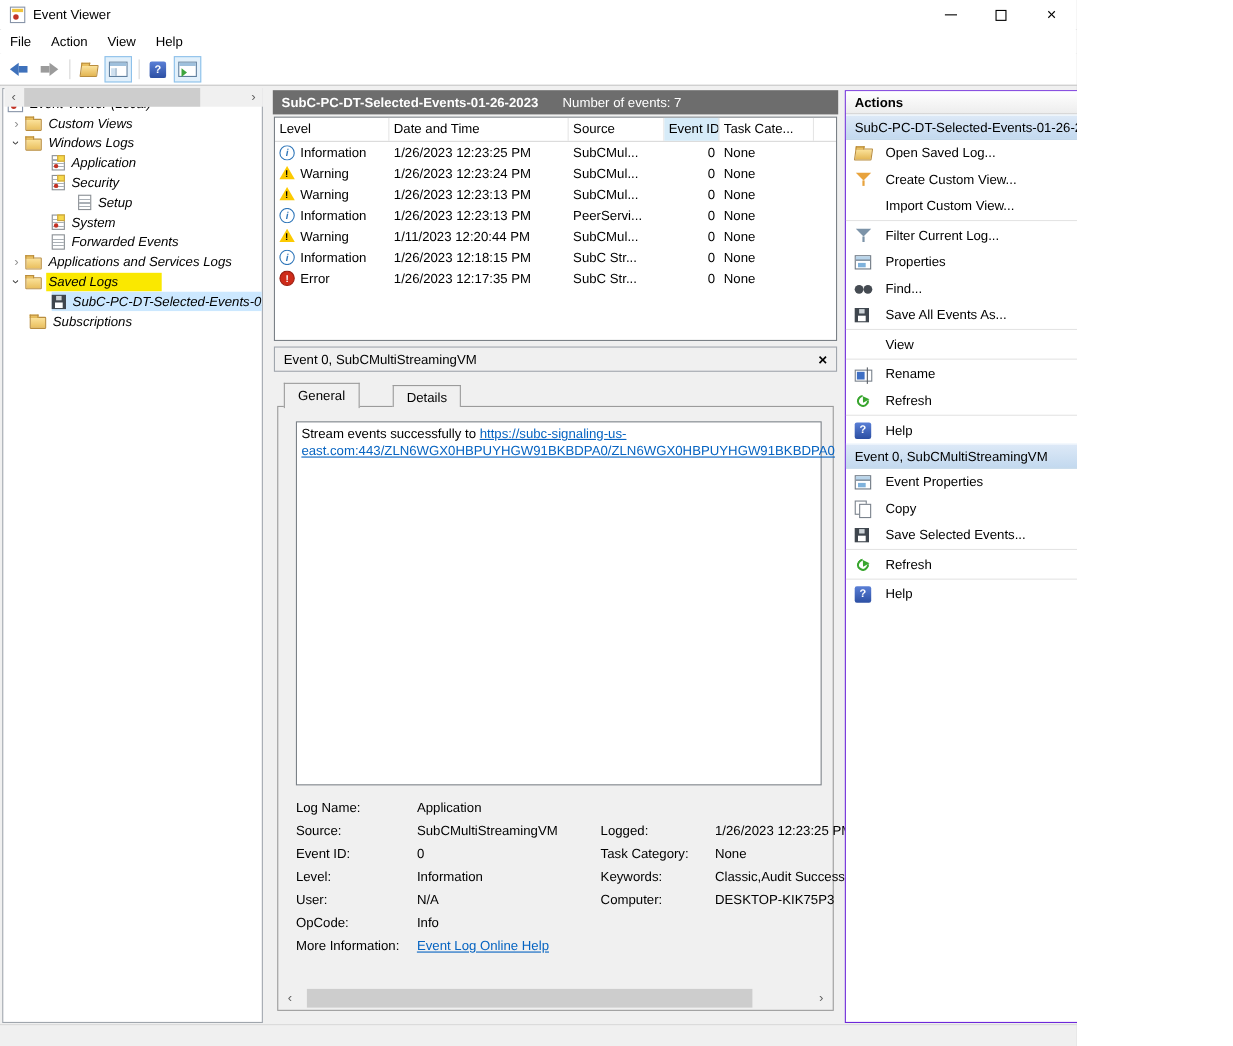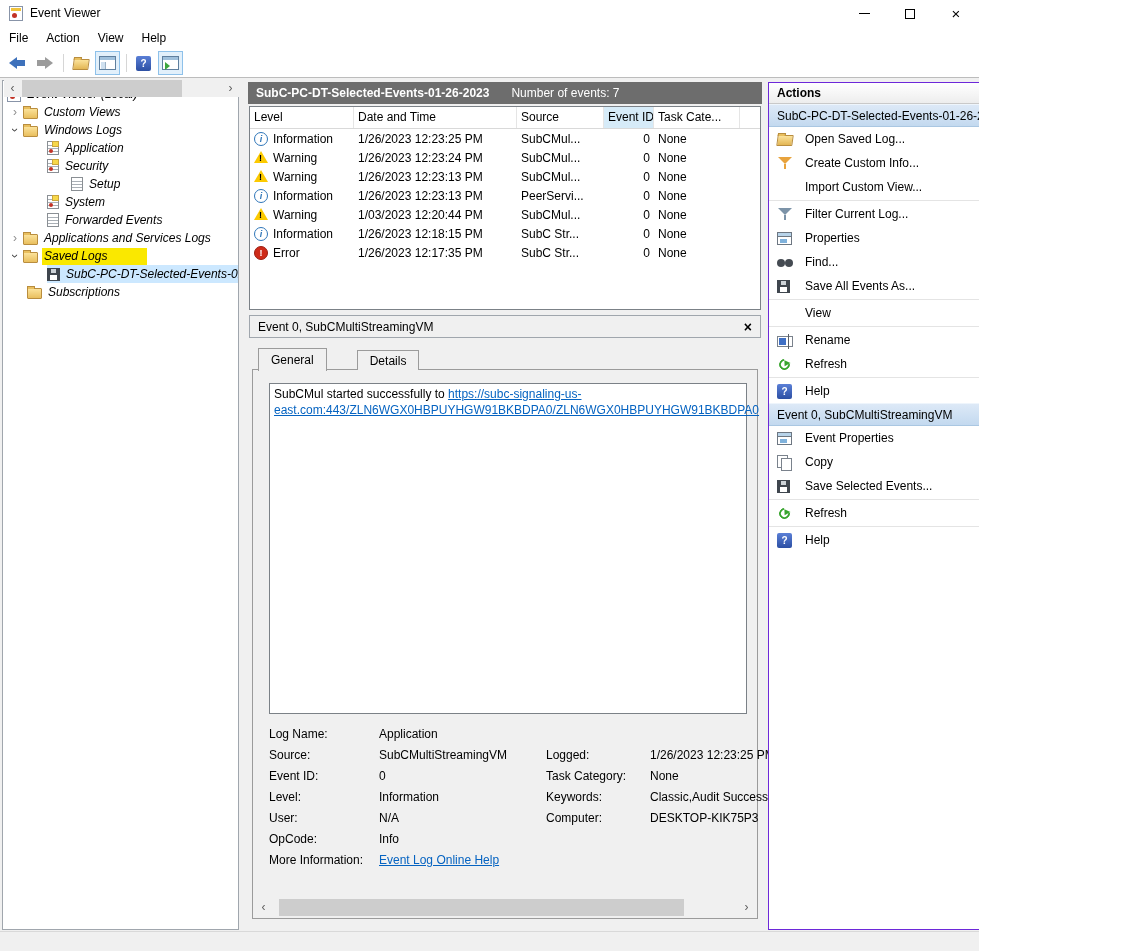--- a/index.html
+++ b/index.html
@@ -321,21 +321,21 @@
       <div class="td c-date">1/26/2023 12:23:13 PM</div>
       <div class="td c-source">PeerServi...</div>
       <div class="td c-eid">0</div>
       <div class="td c-task">None</div>
     </div>
     <div class="erow">
       <div class="td c-level">
           <span class="lv lv-warn"></span>
           <span>Warning</span>
         </div>
-      <div class="td c-date">1/03/2023 12:20:44 PM</div>
+      <div class="td c-date">1/11/2023 12:20:44 PM</div>
       <div class="td c-source">SubCMul...</div>
       <div class="td c-eid">0</div>
       <div class="td c-task">None</div>
     </div>
     <div class="erow">
       <div class="td c-level">
           <span class="lv lv-info"></span>
           <span>Information</span>
         </div>
       <div class="td c-date">1/26/2023 12:18:15 PM</div>
@@ -357,21 +357,21 @@
 
   <div class="detailheader">
     <span class="dtitle">Event 0, SubCMultiStreamingVM</span>
     <span class="dclose">×</span>
   </div>
   <div class="tabs">
     <div class="tab active">General</div>
     <div class="tab inactive">Details</div>
   </div>
   <div class="tabcontent">
-    <div class="descbox"><span>SubCMul started successfully to </span><a>https://subc-signaling-us-</a><br><a>east.com:443/ZLN6WGX0HBPUYHGW91BKBDPA0/ZLN6WGX0HBPUYHGW91BKBDPA0</a></div>
+    <div class="descbox"><span>Stream events successfully to </span><a>https://subc-signaling-us-</a><br><a>east.com:443/ZLN6WGX0HBPUYHGW91BKBDPA0/ZLN6WGX0HBPUYHGW91BKBDPA0</a></div>
 
     <div class="fieldrow" style="top:357px;">
       <span class="flabel">Log Name:</span>
         <span class="fvalue">Application</span>
     </div>
     <div class="fieldrow" style="top:378px;">
       <span class="flabel">Source:</span>
         <span class="fvalue">SubCMultiStreamingVM</span>
       <span class="flabel2">Logged:</span>
         <span class="fvalue2">1/26/2023 12:23:25 PM</span>
@@ -420,21 +420,21 @@
     <div class="act-item">
       <span class="act-ic">
           <span class="ic ic-openfolder"></span>
         </span>
       <span class="act-label">Open Saved Log...</span>
     </div>
     <div class="act-item">
       <span class="act-ic">
           <span class="ic ic-funnel yellow"></span>
         </span>
-      <span class="act-label">Create Custom Info...</span>
+      <span class="act-label">Create Custom View...</span>
     </div>
     <div class="act-item">
       <span class="noicon"></span>
       <span class="act-label">Import Custom View...</span>
     </div>
     <div class="act-sep"></div>
     <div class="act-item">
       <span class="act-ic">
           <span class="ic ic-funnel gray"></span>
         </span>

